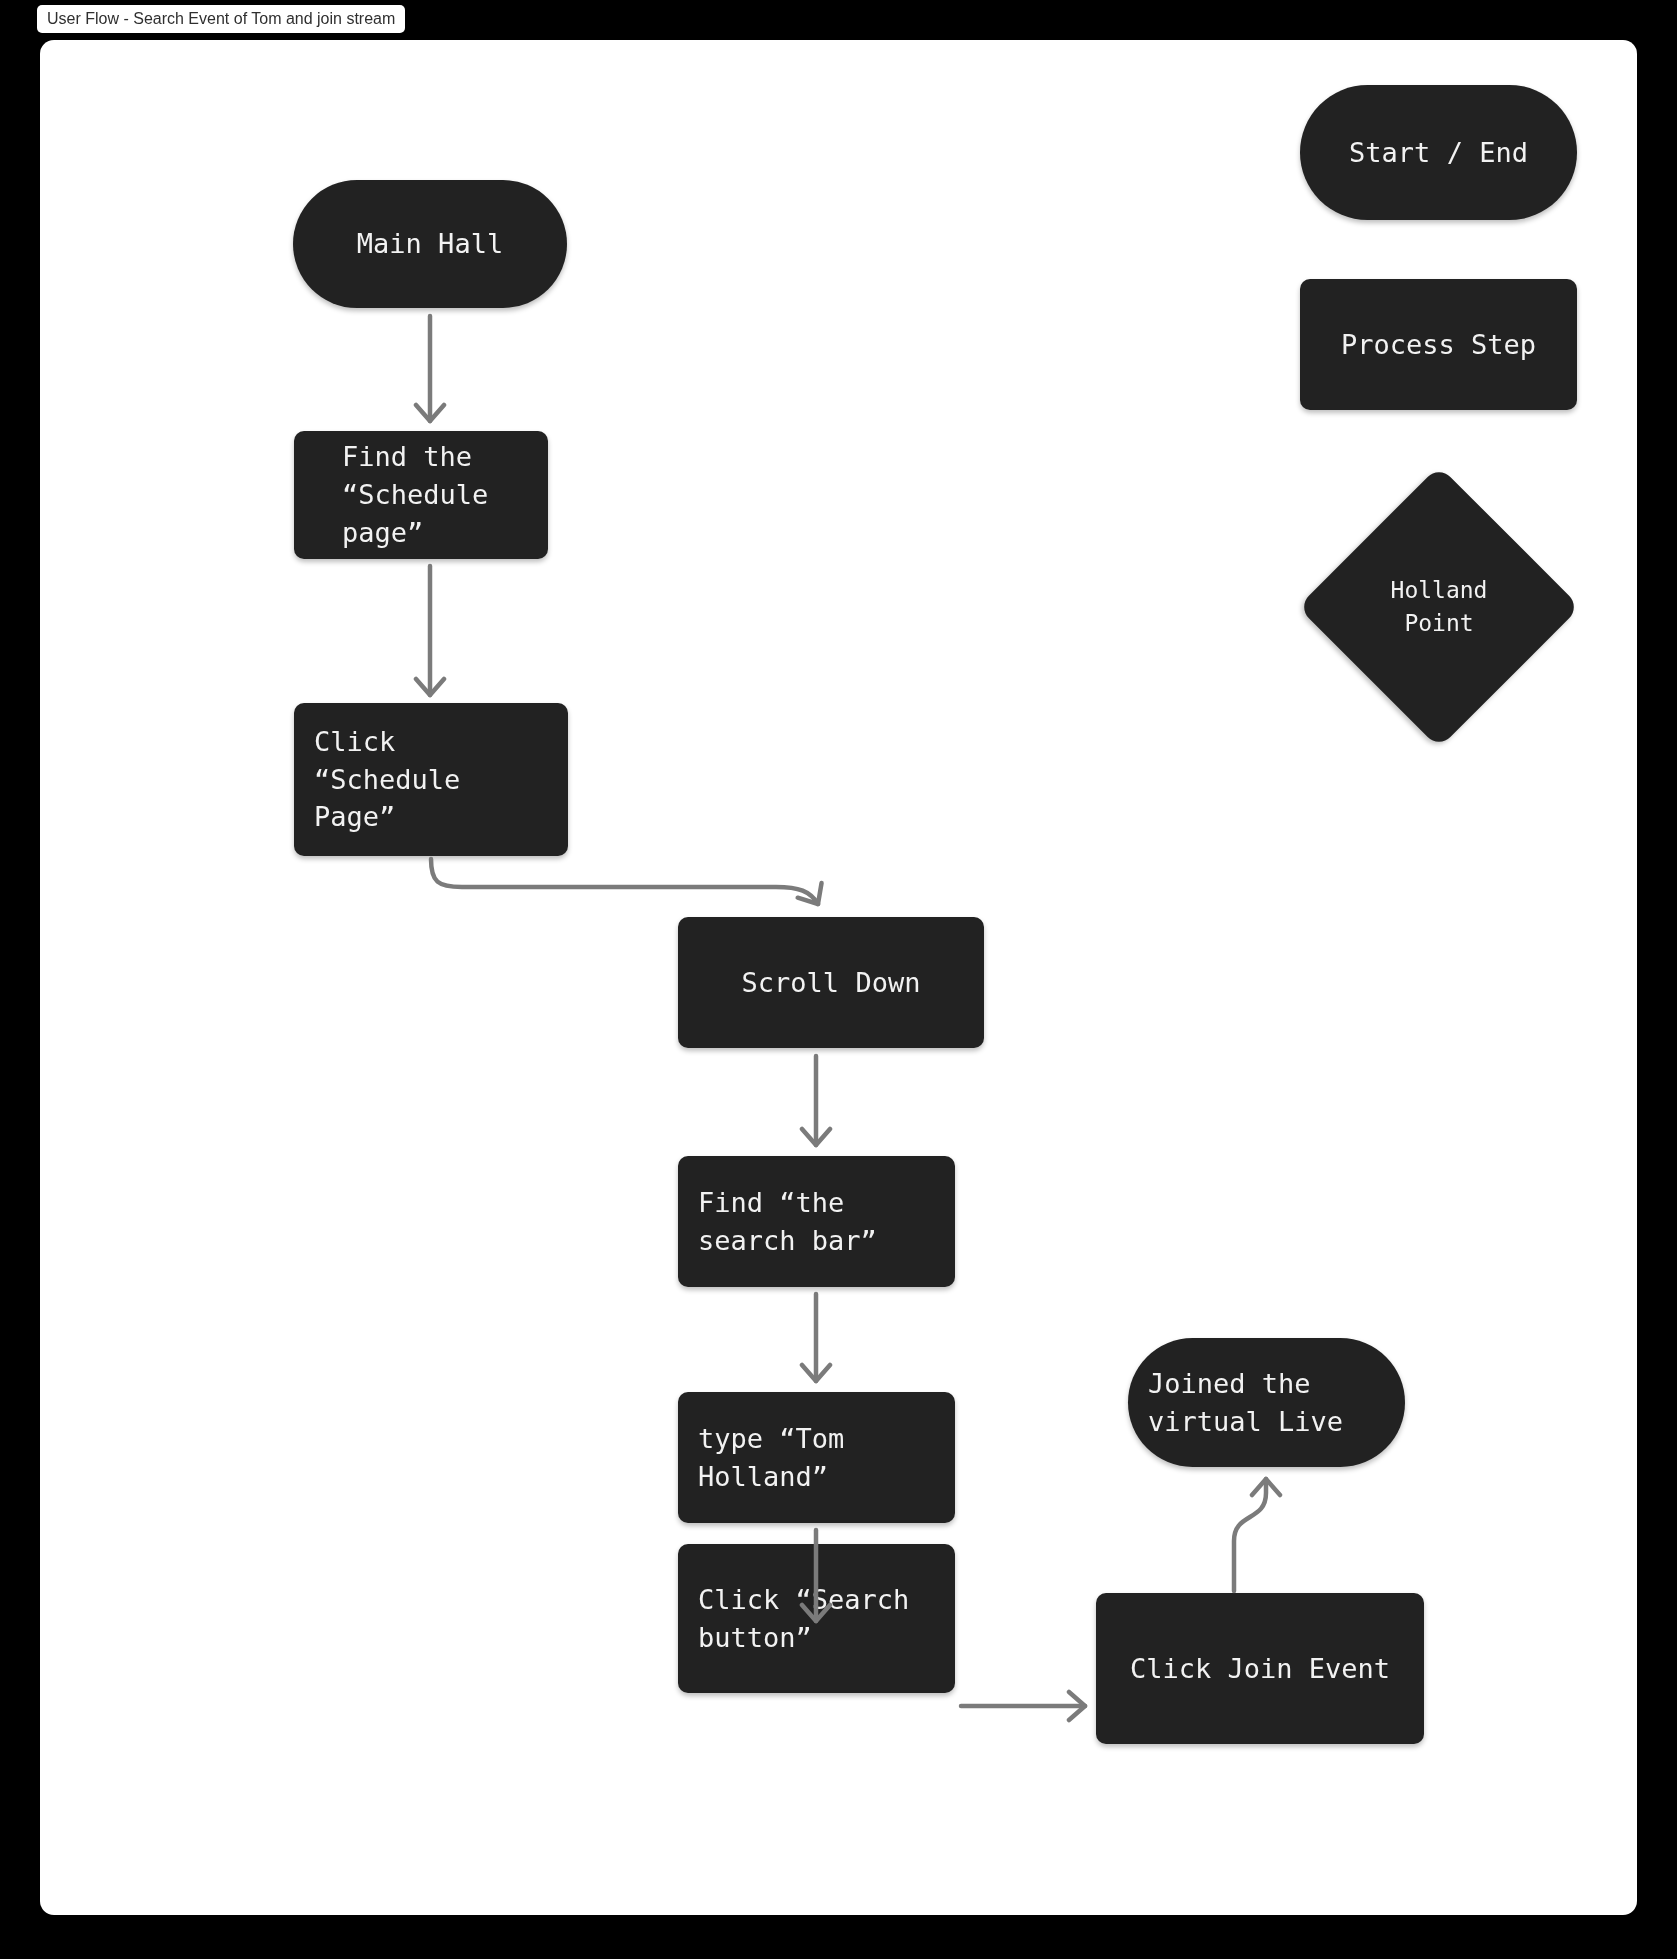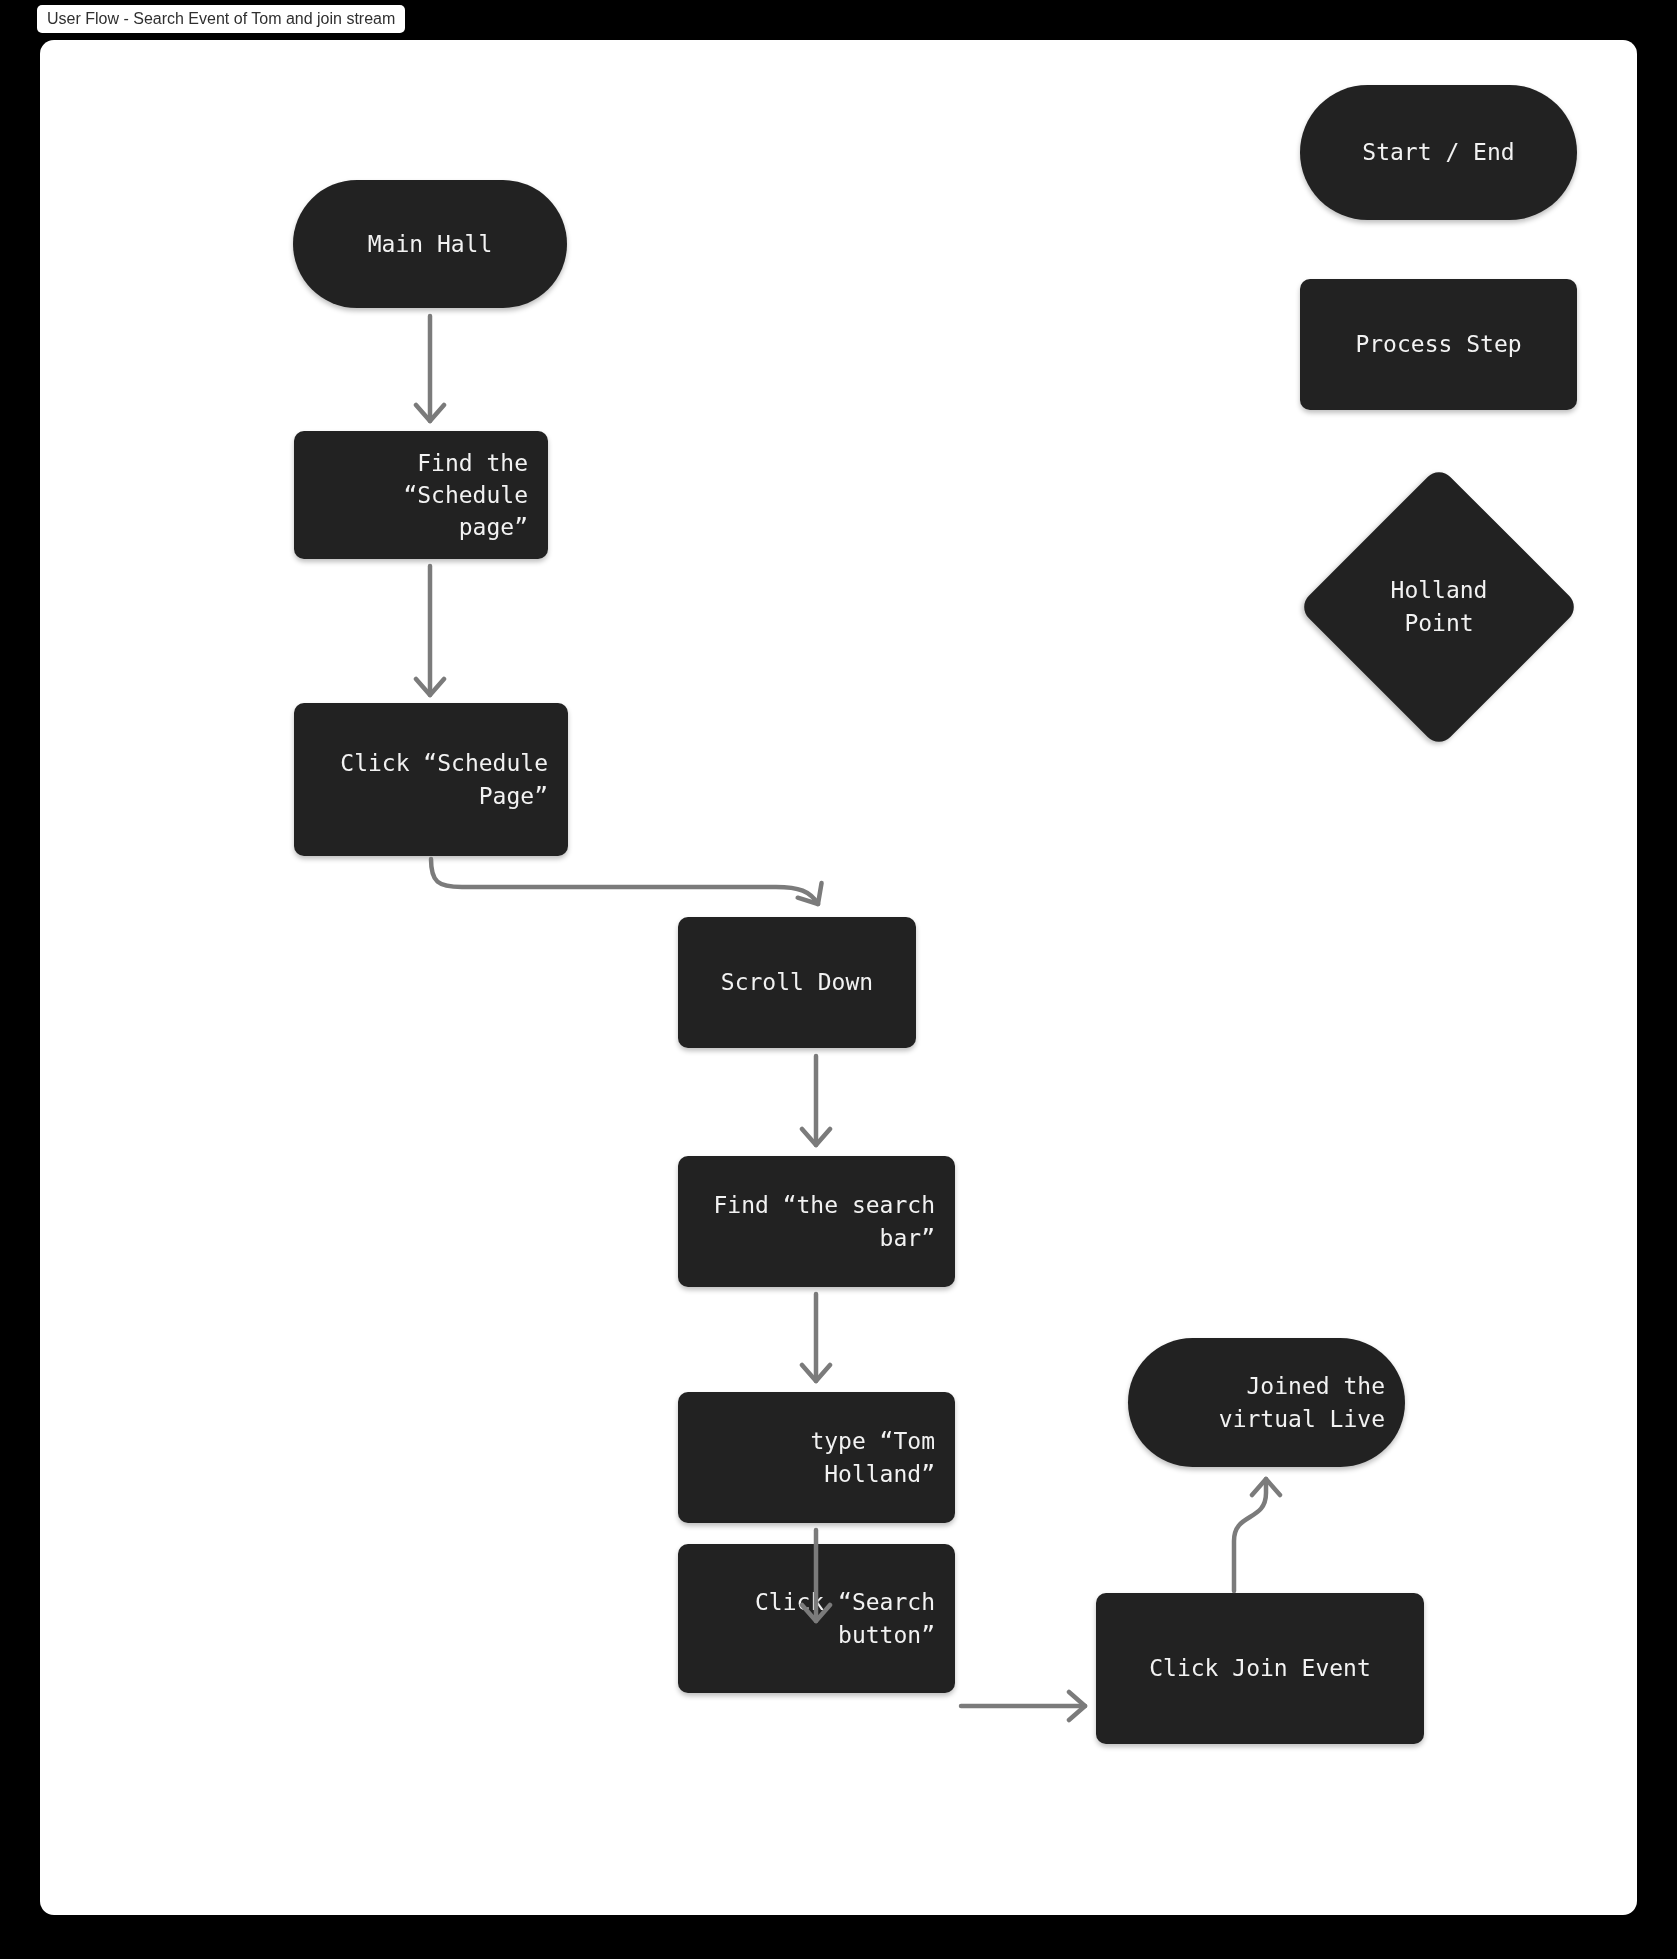--- a/index.html
+++ b/index.html
@@ -32,42 +32,42 @@
     font-size: 16px;
     color: #2f2f2f;
     white-space: nowrap;
     z-index: 5;
   }
   .node {
     position: absolute;
     background: #222222;
     color: #f2f2f2;
     font-family: "DejaVu Sans Mono", monospace;
-    font-size: 23px;
+    font-size: 27px;
     font-weight: 500;
     letter-spacing: 0px;
     line-height: 1.4;
     display: flex;
     align-items: center;
     justify-content: center;
-    text-align: right;
+    text-align: left;
     box-sizing: border-box;
     padding: 0 20px;
     border-radius: 10px;
     box-shadow: 0 3px 5px rgba(0,0,0,0.25);
     z-index: 2;
   }
   .pill { border-radius: 999px; }
 
   
   .n-main-hall       { left: 293px; top: 180px;  width: 274px; height: 128px; }
   .n-find-schedule   { left: 294px; top: 431px;  width: 254px; height: 128px; padding-left: 48px; }
   .n-click-schedule  { left: 294px; top: 703px;  width: 274px; height: 153px; }
   
-  .n-scroll-down     { left: 678px; top: 917px;  width: 238px; height: 131px; }
+  .n-scroll-down     { left: 678px; top: 917px;  width: 306px; height: 131px; }
   .n-find-search-bar { left: 678px; top: 1156px; width: 277px; height: 131px; }
   .n-type-tom        { left: 678px; top: 1392px; width: 277px; height: 131px; }
   .n-click-search    { left: 678px; top: 1544px; width: 277px; height: 149px; }
   
   .n-click-join      { left: 1096px; top: 1593px; width: 328px; height: 151px; }
   .n-joined-live     { left: 1128px; top: 1338px; width: 277px; height: 129px; }
   
   .n-legend-startend { left: 1300px; top: 85px;  width: 277px; height: 135px; }
   .n-legend-process  { left: 1300px; top: 279px; width: 277px; height: 131px; }
 

